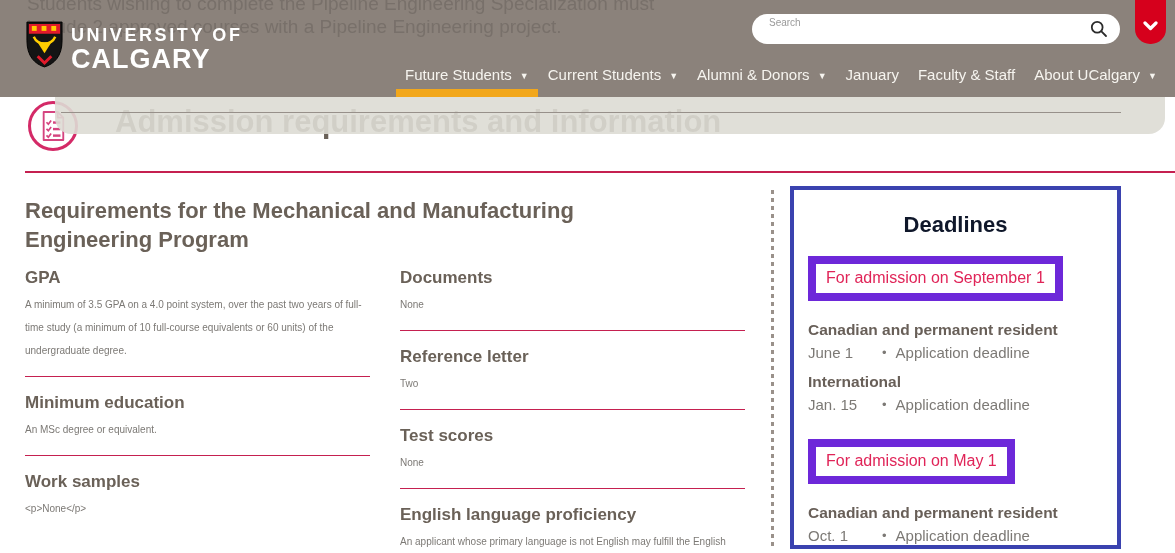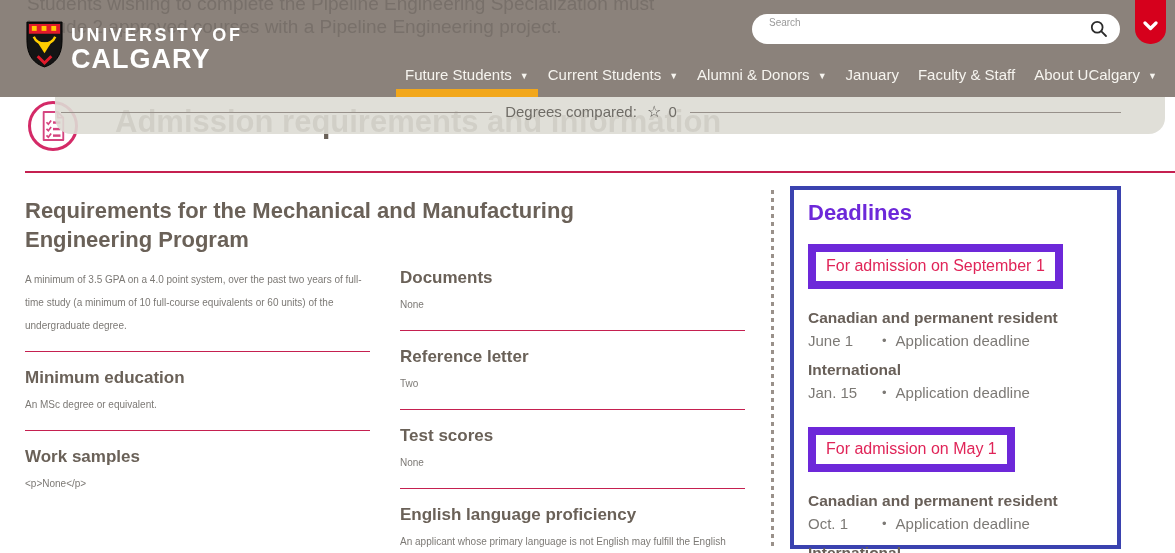--- a/index.html
+++ b/index.html
@@ -62,21 +62,21 @@
   .col.mid  { left:400px; }
   .sec-title { font-size:17px; font-weight:700; color:#6A6158; margin-bottom:5px; }
   .sec-body  { font-size:10px; color:#7C7975; line-height:23px; }
   .sec-hr { height:0; border-top:1.5px solid #C52050; margin:14px 0 16px; }
 
   
   .dotted-divider { position:absolute; left:771px; top:190px; width:3px; height:357px;
                     background:repeating-linear-gradient(to bottom,#9A918A 0 4px,transparent 4px 8px); }
   .deadlines-panel { position:absolute; left:790px; top:186px; width:331px; height:363px;
                      border:4px solid #3A42AF; padding:8px 14px 0 14px; background:#fff; }
-  .dl-heading { font-size:22px; font-weight:600; color:#6d28d9; margin:2px 0 12px; }
+  .dl-heading { font-size:22px; font-weight:600; color:#0f172a; margin:14px 0 12px;text-align:center; }
   .group-title-box { display:inline-block; border:8px solid #6d28d9; padding:5px 10px 6px;
                      margin:6px 0 8px; background:#fff; }
   .group-title-box span { font-size:16px; color:#E02458; font-weight:500; white-space:nowrap; }
   .dl-category { font-size:15.5px; font-weight:700; color:#685F58; margin:12px 0 5px; }
   .dl-row { display:flex; align-items:center; font-size:15px; color:#7C7975; }
   .dl-date { width:74px; }
   .dl-bullet { margin-right:9px; font-size:13px; }
   .dl-group + .dl-group { display:block; margin-top:20px; }
 </style>
 </head>
@@ -140,45 +140,41 @@
         </div>
         <div class="nav-item">
           <span>About UCalgary</span>
           <span class="nav-arrow">▼</span>
         </div>
       </nav>
   </div>
 
   <div class="compare-bar">
     <span class="cmp-line left"></span>
-    <span class="cmp-text">
-      <span>Degrees compared:</span>
-      <span class="star">☆</span>
-      <span>0</span>
-    </span>
     <span class="cmp-line right"></span>
   </div>
 
   <div class="circle-icon">
     <svg width="28" height="32" viewBox="0 0 30 34">
       <path d="M5 2 h15 l6 6 v24 H5 Z" fill="#fff" stroke="#D5447F" stroke-width="2" stroke-linejoin="round"></path>
       <path d="M20 2 v6 h6" fill="none" stroke="#D5447F" stroke-width="2" stroke-linejoin="round"></path>
       <path d="M8 13 l2 2 l3 -4" fill="none" stroke="#D5447F" stroke-width="1.8"></path>
       <rect x="15" y="12" width="8" height="2.6" fill="#D5447F"></rect>
       <path d="M8 20 l2 2 l3 -4" fill="none" stroke="#D5447F" stroke-width="1.8"></path>
       <rect x="15" y="19" width="8" height="2.6" fill="#D5447F"></rect>
       <path d="M8 27 l2 2 l3 -4" fill="none" stroke="#D5447F" stroke-width="1.8"></path>
       <rect x="15" y="26" width="8" height="2.6" fill="#D5447F"></rect>
     </svg>
   </div>
   <h1>Admission requirements and information</h1>
   <div class="main-rule"></div>
 
   <h2 class="req-heading">Requirements for the Mechanical and Manufacturing Engineering Program</h2>
   <div class="col left" id="left-col">
+      <div class="sec-title">GPA</div>
       <div class="sec-body">A minimum of 3.5 GPA on a 4.0 point system, over the past two years of full-time study (a minimum of 10 full-course equivalents or 60 units) of the undergraduate degree.</div>
       <div class="sec-hr"></div>
       <div class="sec-title">Minimum education</div>
       <div class="sec-body">An MSc degree or equivalent.</div>
       <div class="sec-hr"></div>
       <div class="sec-title">Work samples</div>
       <div class="sec-body">&lt;p&gt;None&lt;/p&gt;</div>
     </div>
   <div class="col mid" id="mid-col">
       <div class="sec-title">Documents</div>

